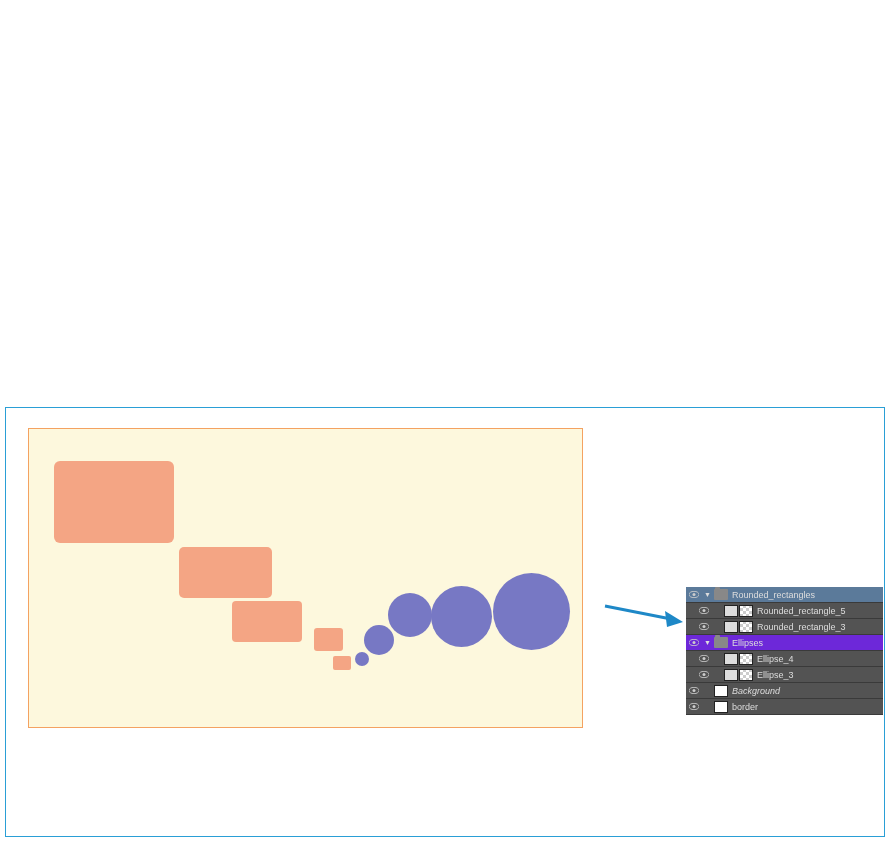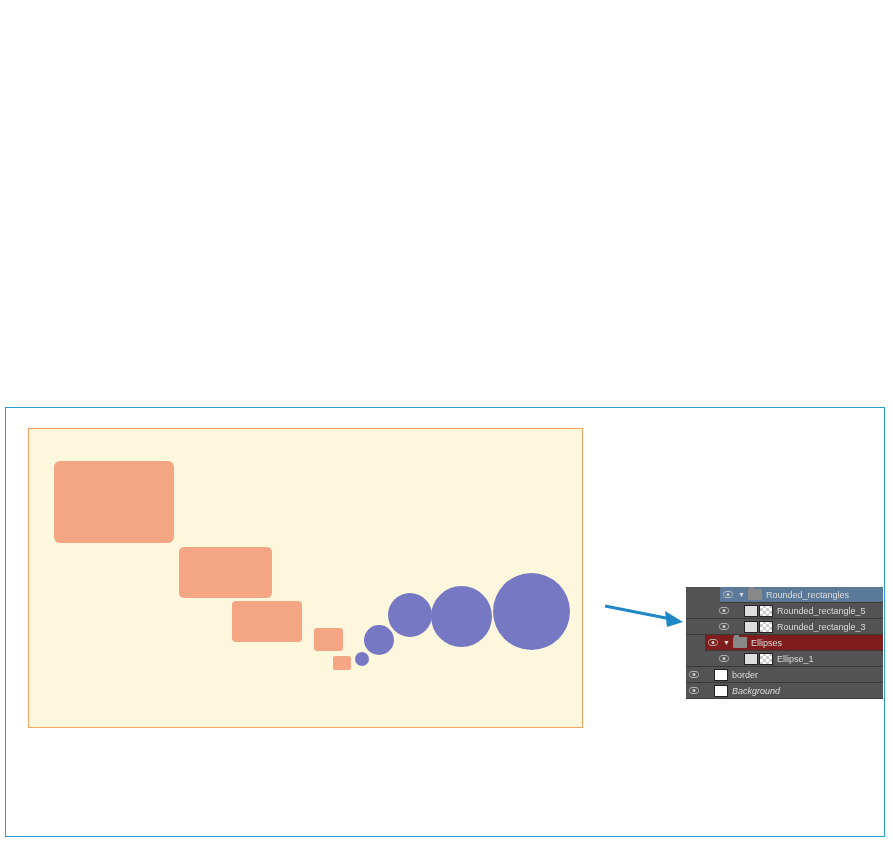--- a/index.html
+++ b/index.html
@@ -58,22 +58,22 @@
     }
     
     .layer-row {
       display: flex;
       align-items: center;
       height: 16px;
       border-bottom: 1px solid #3a3a3a;
       padding-left: 2px;
     }
     
-    .layer-row.selected { background: #5b7a9a; margin-left: 34px; }
-    .layer-row.group { background: #7f1d1d; margin-left: 19px; }
+    .layer-row.selected { background: #5b7a9a; }
+    .layer-row.group { background: #6d28d9; }
     
     .eye-icon {
       width: 12px;
       height: 12px;
       margin-right: 4px;
       display: flex;
       align-items: center;
       justify-content: center;
       flex-shrink: 0;
     }
@@ -123,21 +123,21 @@
     .layer-thumb-dual {
       display: flex;
       gap: 1px;
       margin-right: 4px;
     }
     .layer-thumb-dual .layer-thumb { margin-right: 0; }
     
     .layer-name { white-space: nowrap; overflow: hidden; flex: 1; }
     .layer-name.italic { font-style: italic; }
     
-    .indent-1 { padding-left: 32px; }
+    .indent-1 { padding-left: 12px; }
     
     .spacer { width: 10px; flex-shrink: 0; }
   </style>
 </head>
 <body>
 
 <div class="main-container">
 
   <div class="canvas">
     <div class="rrect rr1"></div>
@@ -210,56 +210,70 @@
             <ellipse cx="5" cy="3.5" rx="5" ry="3.2" fill="none" stroke="#ccc" stroke-width="0.9"></ellipse>
             <circle cx="5" cy="3.5" r="1.5" fill="#ccc"></circle>
           </svg>
         </span>
       <span class="disclosure">▼</span>
       <span class="folder-icon"></span>
       <span class="layer-name">Ellipses</span>
     </div>
 
 
-
-
-
-    <div class="layer-row indent-1">
-      <span class="eye-icon">
-          <svg width="10" height="7" viewBox="0 0 10 7">
-            <ellipse cx="5" cy="3.5" rx="5" ry="3.2" fill="none" stroke="#ccc" stroke-width="0.9"></ellipse>
-            <circle cx="5" cy="3.5" r="1.5" fill="#ccc"></circle>
-          </svg>
-        </span>
-      <span class="spacer"></span>
-      <div class="layer-thumb-dual">
-        <div class="layer-thumb"></div>
-        <div class="layer-thumb shape"></div>
-      </div>
-      <span class="layer-name">Ellipse_1</span>
+    <div class="layer-row indent-1">
+      <span class="eye-icon">
+          <svg width="10" height="7" viewBox="0 0 10 7">
+            <ellipse cx="5" cy="3.5" rx="5" ry="3.2" fill="none" stroke="#ccc" stroke-width="0.9"></ellipse>
+            <circle cx="5" cy="3.5" r="1.5" fill="#ccc"></circle>
+          </svg>
+        </span>
+      <span class="spacer"></span>
+      <div class="layer-thumb-dual">
+        <div class="layer-thumb"></div>
+        <div class="layer-thumb shape"></div>
+      </div>
+      <span class="layer-name">Ellipse_4</span>
+    </div>
+
+    <div class="layer-row indent-1">
+      <span class="eye-icon">
+          <svg width="10" height="7" viewBox="0 0 10 7">
+            <ellipse cx="5" cy="3.5" rx="5" ry="3.2" fill="none" stroke="#ccc" stroke-width="0.9"></ellipse>
+            <circle cx="5" cy="3.5" r="1.5" fill="#ccc"></circle>
+          </svg>
+        </span>
+      <span class="spacer"></span>
+      <div class="layer-thumb-dual">
+        <div class="layer-thumb"></div>
+        <div class="layer-thumb shape"></div>
+      </div>
+      <span class="layer-name">Ellipse_3</span>
+    </div>
+
+
+
+    <div class="layer-row">
+      <span class="eye-icon">
+          <svg width="10" height="7" viewBox="0 0 10 7">
+            <ellipse cx="5" cy="3.5" rx="5" ry="3.2" fill="none" stroke="#ccc" stroke-width="0.9"></ellipse>
+            <circle cx="5" cy="3.5" r="1.5" fill="#ccc"></circle>
+          </svg>
+        </span>
+      <span class="spacer"></span>
+      <div class="layer-thumb" style="background:#fff;margin-right:4px;"></div>
+      <span class="layer-name italic">Background</span>
     </div>
 
     <div class="layer-row">
       <span class="eye-icon">
           <svg width="10" height="7" viewBox="0 0 10 7">
             <ellipse cx="5" cy="3.5" rx="5" ry="3.2" fill="none" stroke="#ccc" stroke-width="0.9"></ellipse>
             <circle cx="5" cy="3.5" r="1.5" fill="#ccc"></circle>
           </svg>
         </span>
       <span class="spacer"></span>
       <div class="layer-thumb" style="background:#fff;margin-right:4px;"></div>
       <span class="layer-name">border</span>
     </div>
 
-    <div class="layer-row">
-      <span class="eye-icon">
-          <svg width="10" height="7" viewBox="0 0 10 7">
-            <ellipse cx="5" cy="3.5" rx="5" ry="3.2" fill="none" stroke="#ccc" stroke-width="0.9"></ellipse>
-            <circle cx="5" cy="3.5" r="1.5" fill="#ccc"></circle>
-          </svg>
-        </span>
-      <span class="spacer"></span>
-      <div class="layer-thumb" style="background:#fff;margin-right:4px;"></div>
-      <span class="layer-name italic">Background</span>
-    </div>
-
   </div>
 </div>
 
 </body></html>

